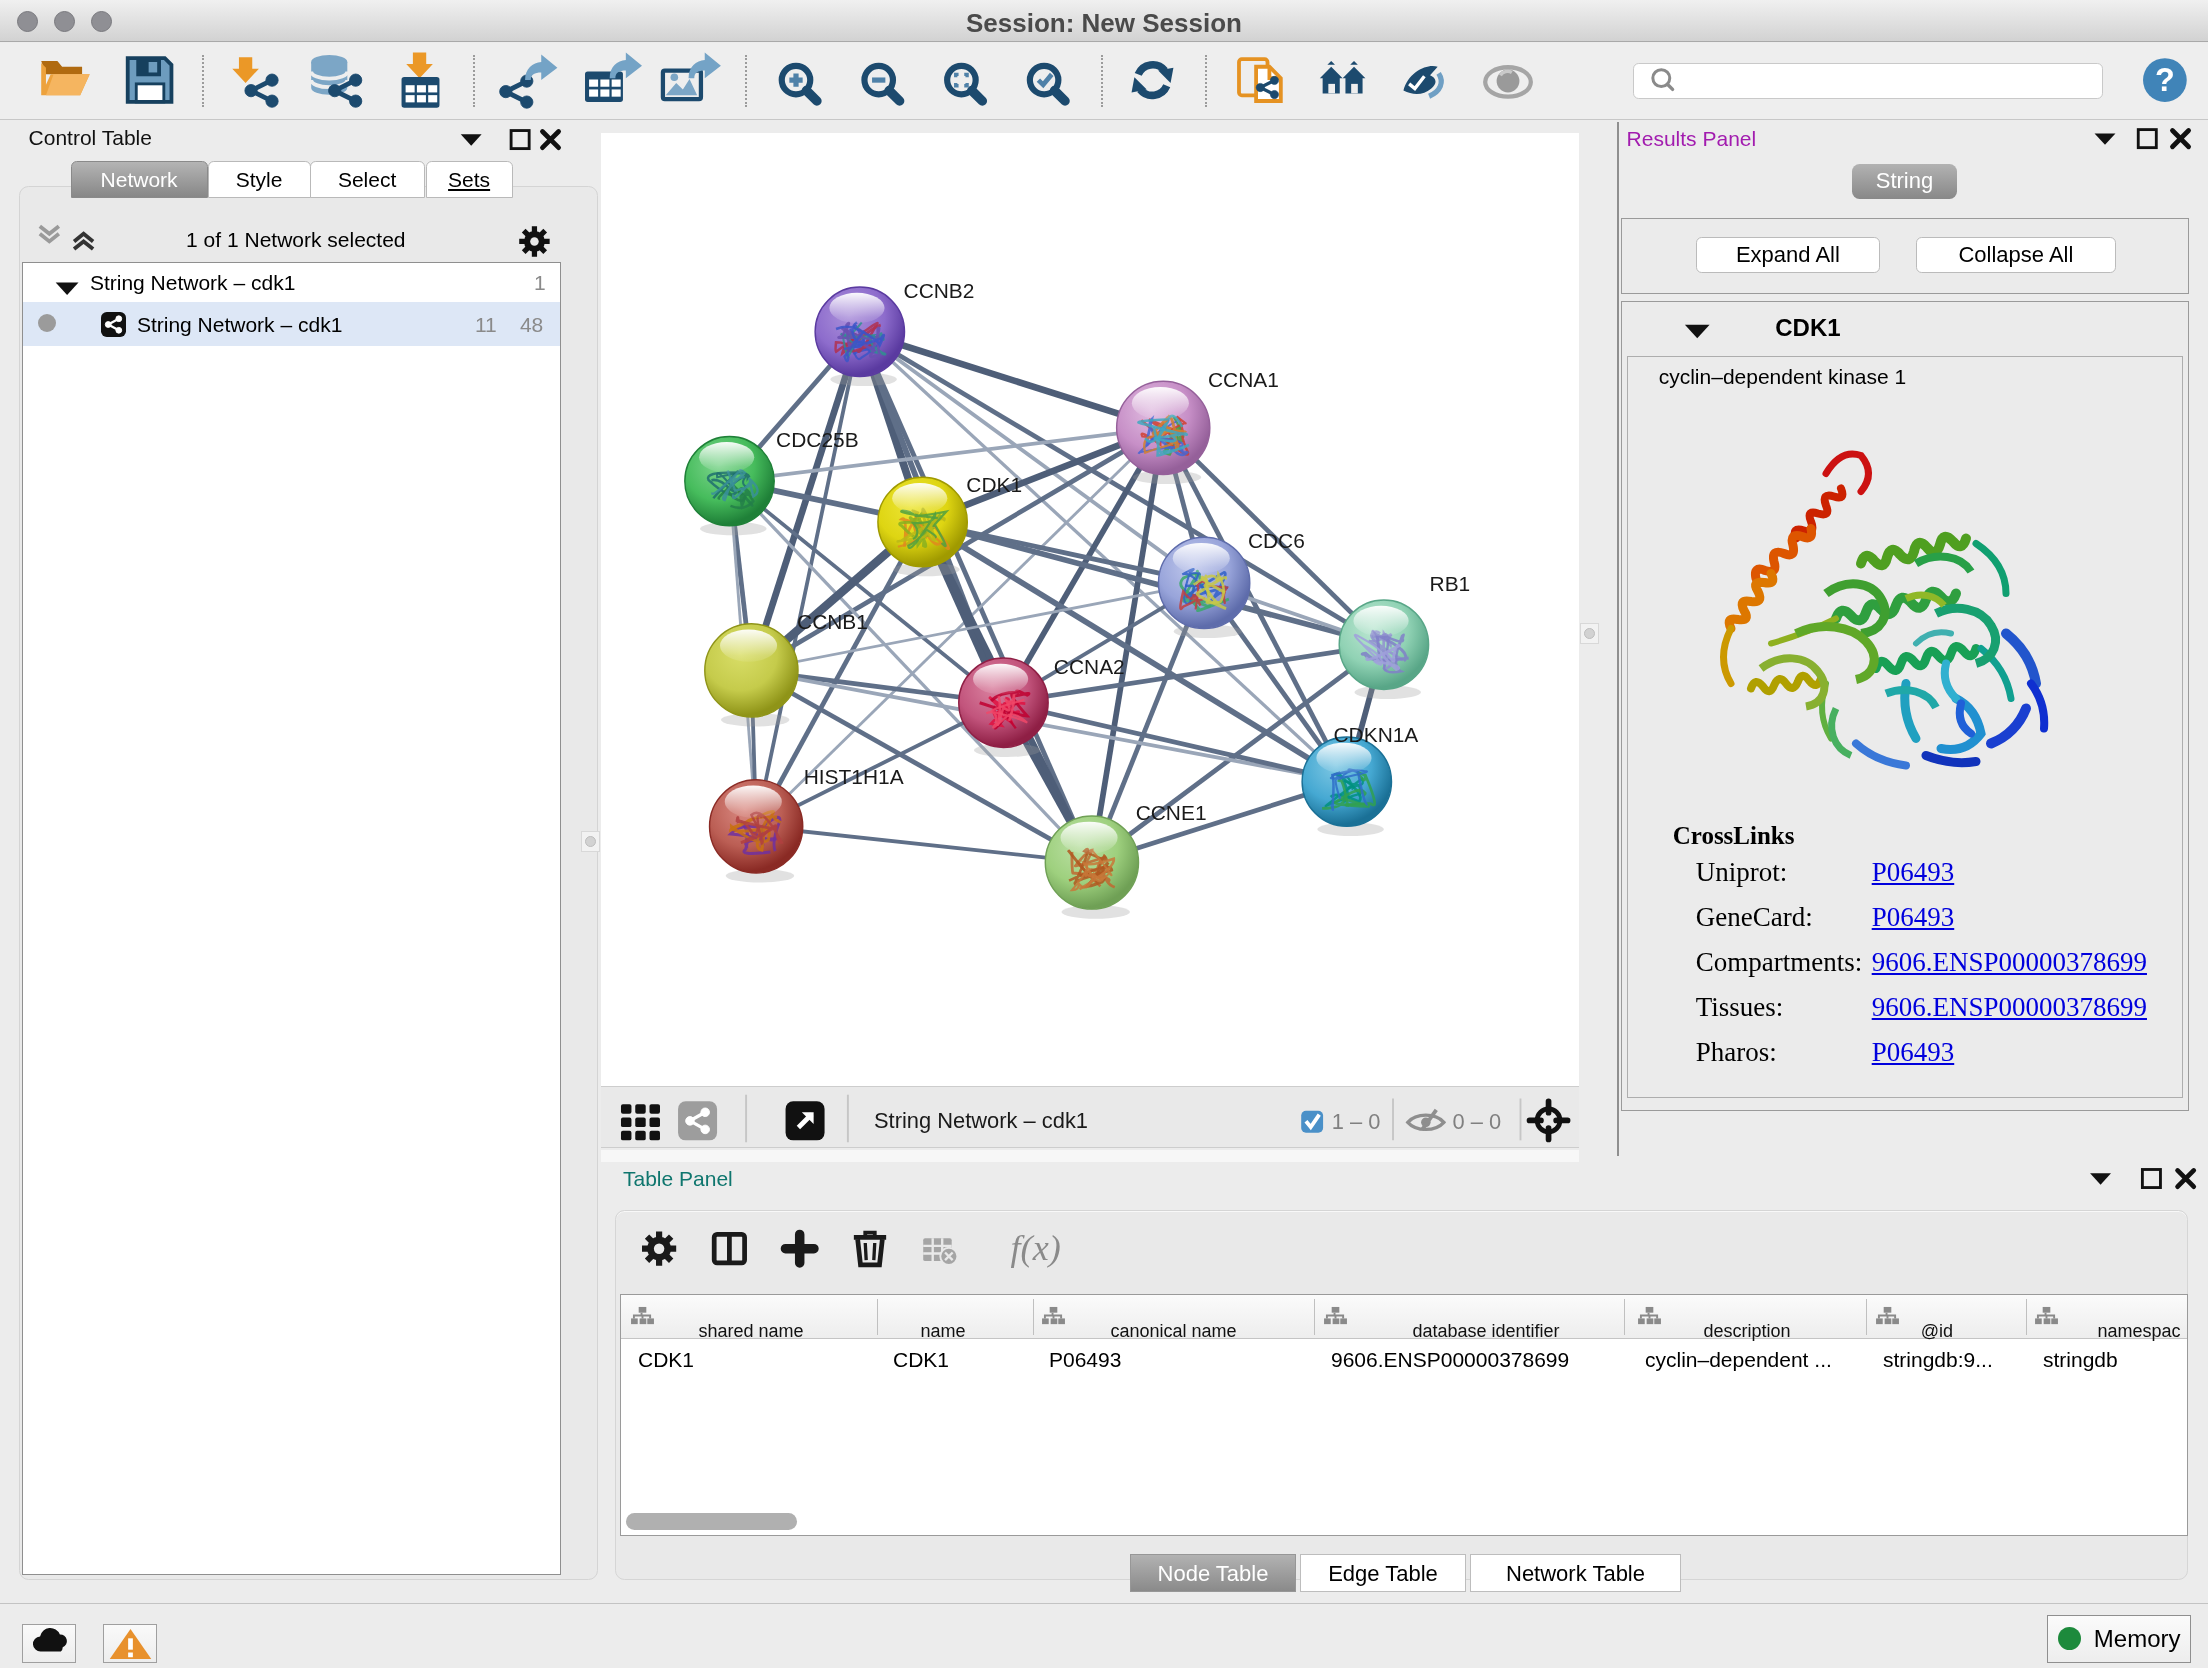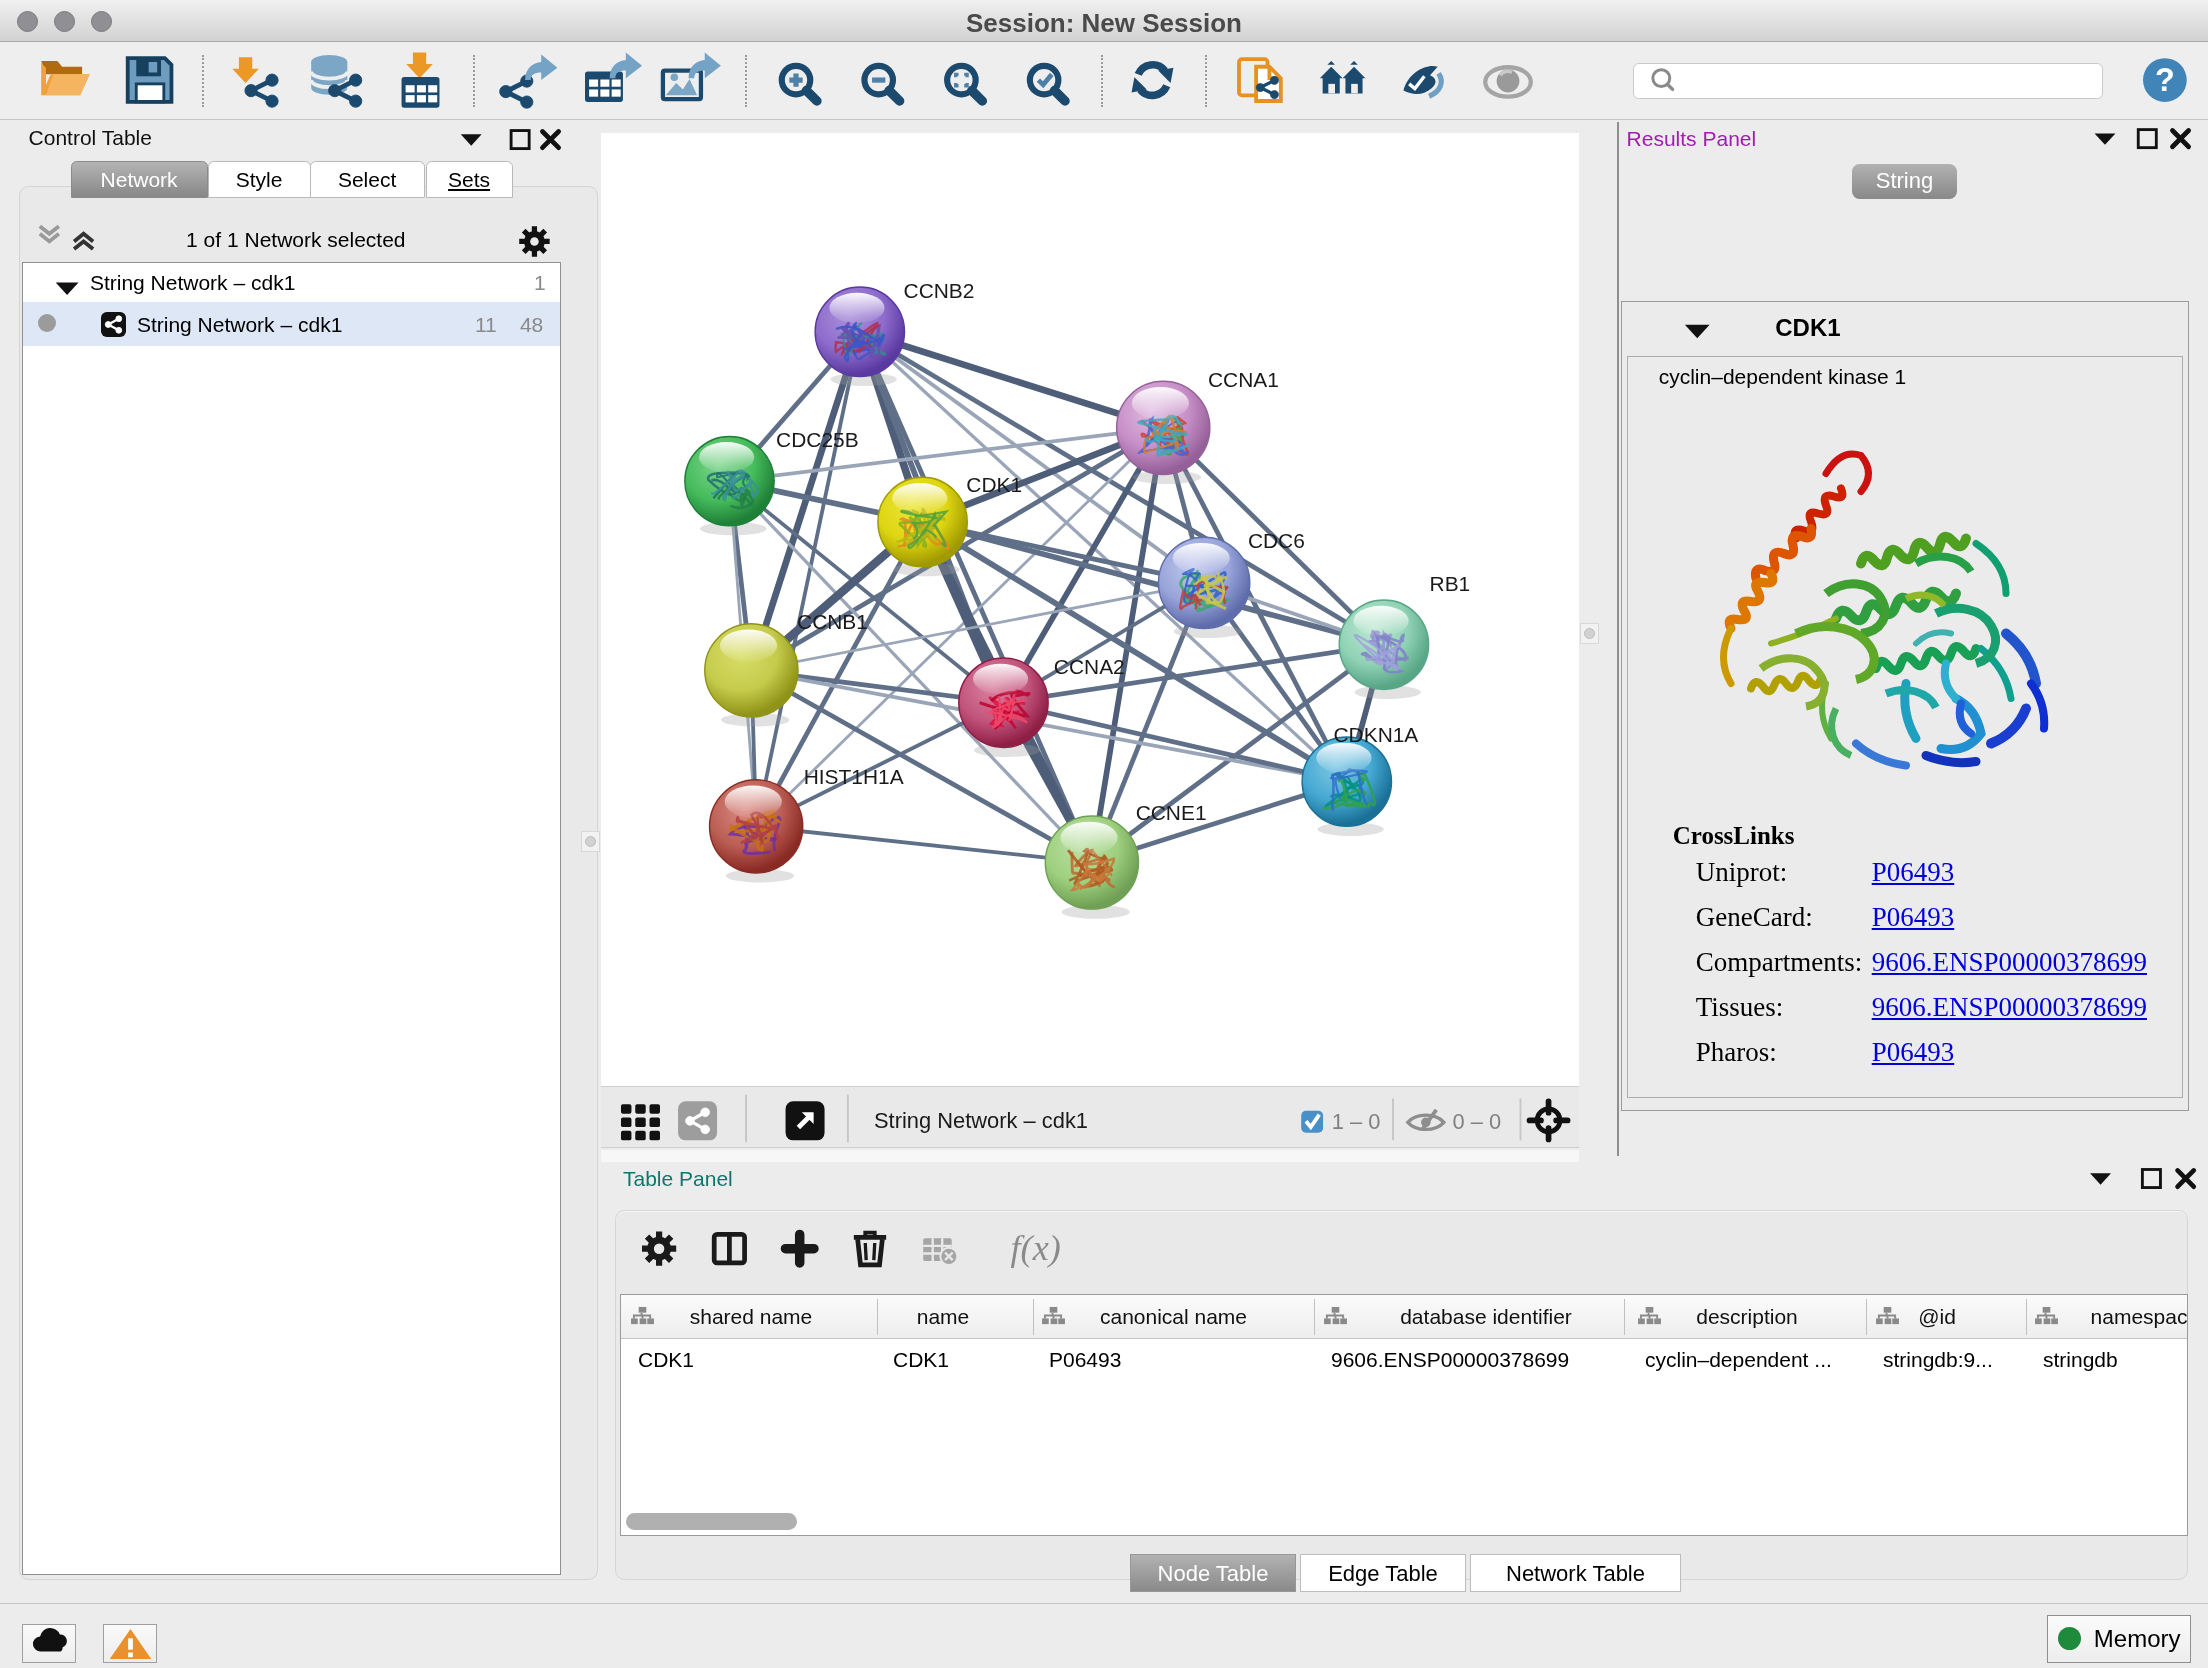--- a/index.html
+++ b/index.html
@@ -50,21 +50,21 @@
   background:#ececec; border-top:1px solid #c3c3c3; }
 
 .link { color:#0000dd; text-decoration:underline; }
 .btab { height:38px; font-size:22px; text-align:center; line-height:37px;
   background:#fff; color:#000; border:1px solid #bdbdbd; }
 .sbtn { position:absolute; top:20px; width:54px; height:39px; background:linear-gradient(#fafafa,#ededed);
   border:1px solid #9f9f9f; text-align:center; }
 #membtn { position:absolute; right:17px; top:11.4px; width:144px; height:48px;
   background:linear-gradient(#fbfbfb,#ededed); border:1.9px solid #8f8f8f; font-size:24px;
   text-align:center; line-height:45px; }
-.hcell { position:absolute; top:0; height:44px; font-size:21px; color:#111; }
+.hcell { position:absolute; top:16px; height:44px; font-size:18px; color:#111; }
 .hcell .ht { position:absolute; top:9.5px; width:100%; text-align:center; }
 .hsep { position:absolute; top:3.8px; height:36px; width:0; border-left:1px solid #c0c0c0; }
 .rcell { position:absolute; top:7.6px; }
 .treeicon { position:absolute; top:11.4px; width:23px; height:21px; }
 </style>
 </head>
 <body>
 <div id="win">
 
   <div id="titlebar">
@@ -638,20 +638,26 @@
     <div style="position:absolute;left:7.6px;top:4.8px;font-size:21px;color:#a21caf;">Results Panel</div>
     <svg width="592" height="38" style="position:absolute;left:0;top:0;" xmlns="http://www.w3.org/2000/svg" viewBox="0 0 622 40">
       <path d="M500 12 L522 12 L511 24 Z" fill="#111"></path>
       <rect x="546" y="8" width="19" height="19" fill="none" stroke="#111" stroke-width="3"></rect>
       <g stroke="#111" stroke-width="5" stroke-linecap="round">
         <path d="M582 9 L599 26 M599 9 L582 26"></path>
       </g>
     </svg>
     <div style="position:absolute;left:233px;top:42px;width:105px;height:35px;border-radius:7.6px;
          background:linear-gradient(#b2b2b2,#888888);color:#fff;font-size:22px;text-align:center;line-height:34px;">String</div>
+    <div style="position:absolute;left:1.9px;top:96px;width:568px;height:76px;border:1.9px solid #9a9a9a;background:#ebebeb;">
+      <div style="position:absolute;left:74px;top:18px;width:184px;height:36px;background:#fff;border:1px solid #bbb;
+           border-radius:5.7px;font-size:22px;text-align:center;line-height:34px;">Expand All</div>
+      <div style="position:absolute;left:294px;top:18px;width:200px;height:36px;background:#fff;border:1px solid #bbb;
+           border-radius:5.7px;font-size:22px;text-align:center;line-height:34px;">Collapse All</div>
+    </div>
     <div style="position:absolute;left:1.9px;top:179px;width:568px;height:810px;border:1.9px solid #9a9a9a;background:#ebebeb;">
       <svg width="28.5" height="19" style="position:absolute;left:61px;top:20px;" xmlns="http://www.w3.org/2000/svg" viewBox="0 0 30 20">
         <path d="M2 3 L28 3 L15 17 Z" fill="#111"></path>
       </svg>
       <div style="position:absolute;left:129px;top:12.4px;width:114px;font-size:24px;font-weight:bold;text-align:center;">CDK1</div>
       <div style="position:absolute;left:4.8px;top:54px;width:556px;height:742px;border:1px solid #adadad;">
         <div style="position:absolute;left:31px;top:7.6px;font-size:21px;">cyclin–dependent kinase 1</div>
         <svg width="380" height="331" viewBox="0 0 380 330" style="position:absolute;left:48px;top:86px;" xmlns="http://www.w3.org/2000/svg">
 <g fill="none">
 <path d="M150 30 Q165 5 185 12 Q200 30 185 48" fill="none" stroke="#cc1111" stroke-width="7" stroke-linecap="round"></path>

